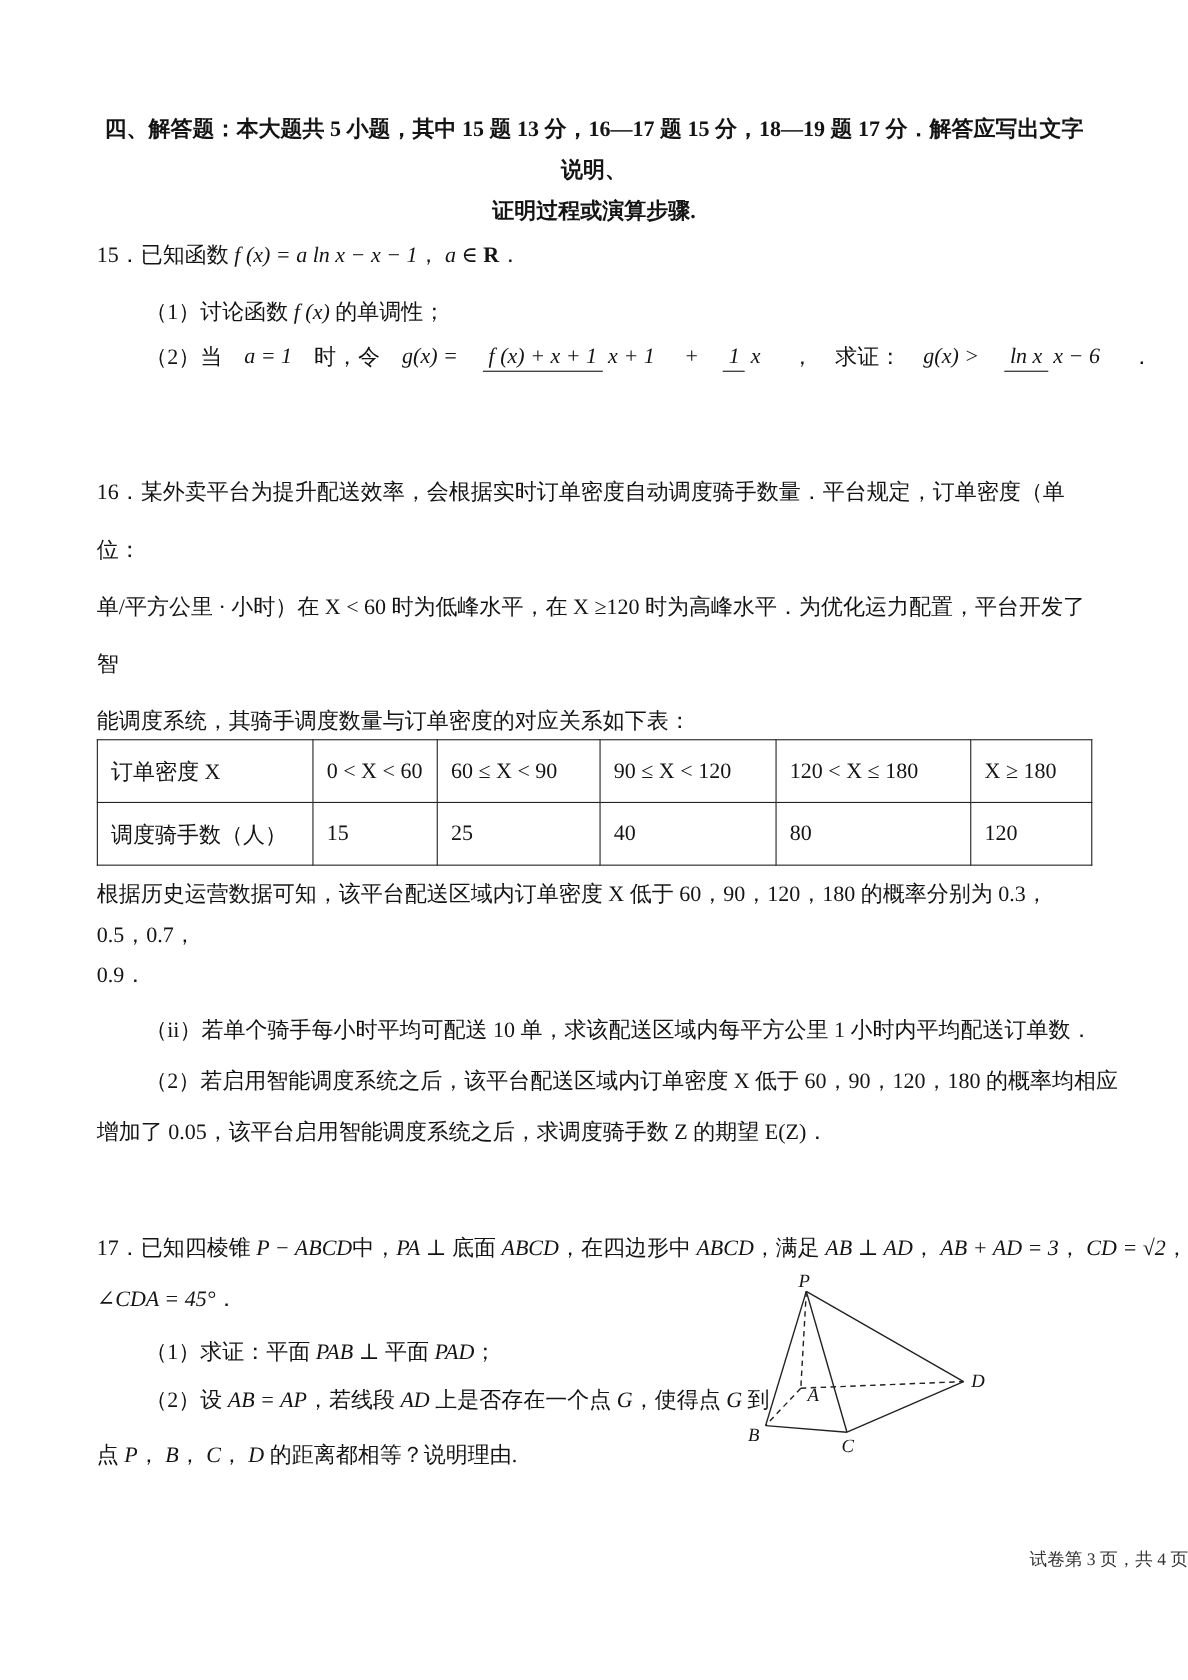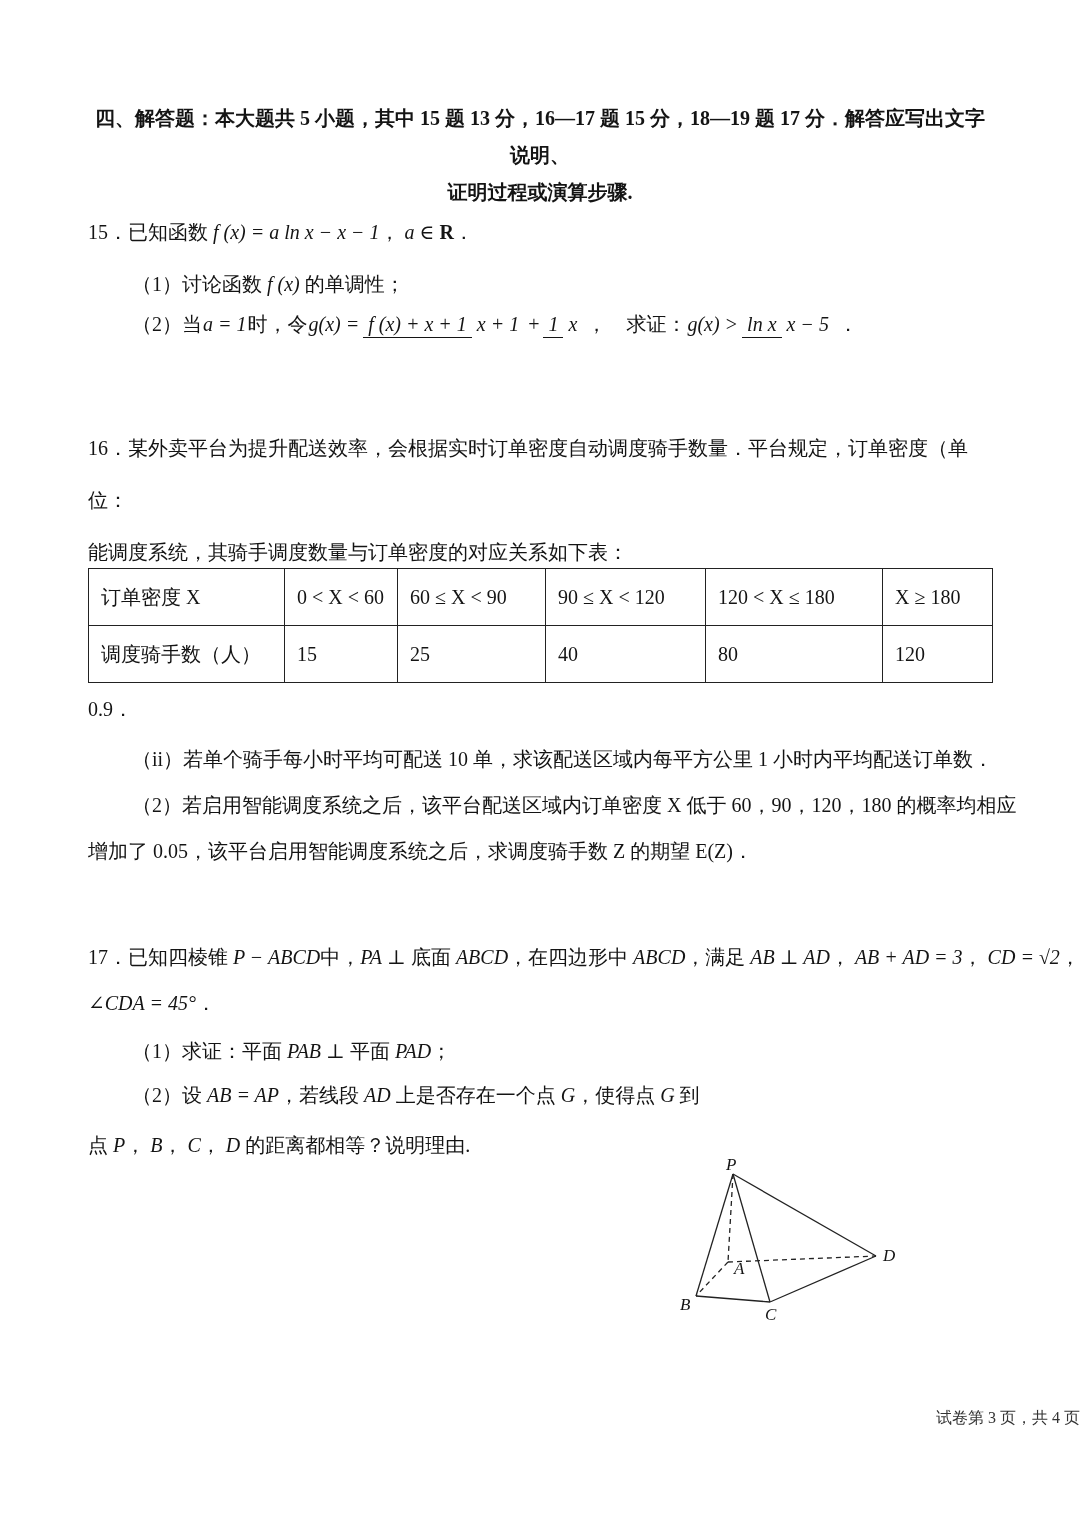--- a/index.html
+++ b/index.html
@@ -11,21 +11,21 @@
   }
   .page { position:absolute; left:88px; top:100px; width:904px; }
   .math { font-style:italic; }
   .math-bold { font-style:normal; font-weight:700; }
   .line { line-height:30px; white-space:nowrap; }
   .indent { padding-left:44px; }
   .sec-header { font-weight:700; line-height:37px;text-align:center; }
   .para-wide { line-height:52px; }
   .para-med { line-height:37px; }
   
-  .mathline { display:flex; align-items:center; gap:1px; white-space:nowrap; }
+  .mathline { display:flex; align-items:center; gap:20px; white-space:nowrap; }
   .frac { display:inline-flex; flex-direction:row; text-align:center; vertical-align:middle; line-height:1.25; margin:0 3px; }
   .frac > .num { border-bottom:1.4px solid #141414; padding:0 5px; }
   .frac > .den { padding:0 5px; }
   
   table.dispatch { border-collapse:collapse; width:100%; table-layout:fixed; margin-top:-10px; }
   table.dispatch td { border:1.4px solid #222222; height:57px; padding:0 12px; vertical-align:middle; font-size:20px; }
   
   .fig-wrap { position:absolute; left:570px; top:1058px; width:260px; height:170px; }
   .footer { position:absolute; left:0; top:1408px; width:100%; text-align:right; font-size:16px; color:#333333; }
   svg text { font-family:"Liberation Serif","DejaVu Serif",serif; font-style:italic; font-size:17px; fill:#141414; }
@@ -63,29 +63,30 @@
       </span>
       <span>+</span>
       <span class="frac">
         <span class="num math">1</span>
         <span class="den math">x</span>
       </span>
       <span>，　求证：</span>
       <span class="math">g(x) &gt;</span>
       <span class="frac">
         <span class="num math">ln x</span>
-        <span class="den math">x − 5</span>
+        <span class="den math">x − 6</span>
       </span>
       <span>．</span>
     </div>
   </div>
 
   <div style="margin-top:84px;">
     <div class="para-wide">
       <div>16．某外卖平台为提升配送效率，会根据实时订单密度自动调度骑手数量．平台规定，订单密度（单位：</div>
+      <div>单/平方公里 · 小时）在 X &lt; 60 时为低峰水平，在 X ≥120 时为高峰水平．为优化运力配置，平台开发了智</div>
       <div>能调度系统，其骑手调度数量与订单密度的对应关系如下表：</div>
     </div>
 
     <table class="dispatch">
       <colgroup>
         <col style="width:196px">
           <col style="width:113px">
           <col style="width:148px">
         <col style="width:160px">
           <col style="width:177px">
@@ -105,20 +106,21 @@
           <td>15</td>
           <td>25</td>
           <td>40</td>
           <td>80</td>
           <td>120</td>
         </tr>
       </tbody>
     </table>
 
     <div class="para-med" style="margin-top:8px;">
+      <div>根据历史运营数据可知，该平台配送区域内订单密度 X 低于 60，90，120，180 的概率分别为 0.3，0.5，0.7，</div>
       <div>0.9．</div>
     </div>
 
     <div class="line indent" style="margin-top:16px;">（ii）若单个骑手每小时平均可配送 10 单，求该配送区域内每平方公里 1 小时内平均配送订单数．</div>
     <div class="line indent" style="margin-top:16px;">（2）若启用智能调度系统之后，该平台配送区域内订单密度 X 低于 60，90，120，180 的概率均相应</div>
     <div class="line" style="margin-top:16px;">增加了 0.05，该平台启用智能调度系统之后，求调度骑手数 Z 的期望 E(Z)．</div>
   </div>
 
   <div style="margin-top:68px;">
     <div style="line-height:46px; white-space:nowrap;">

